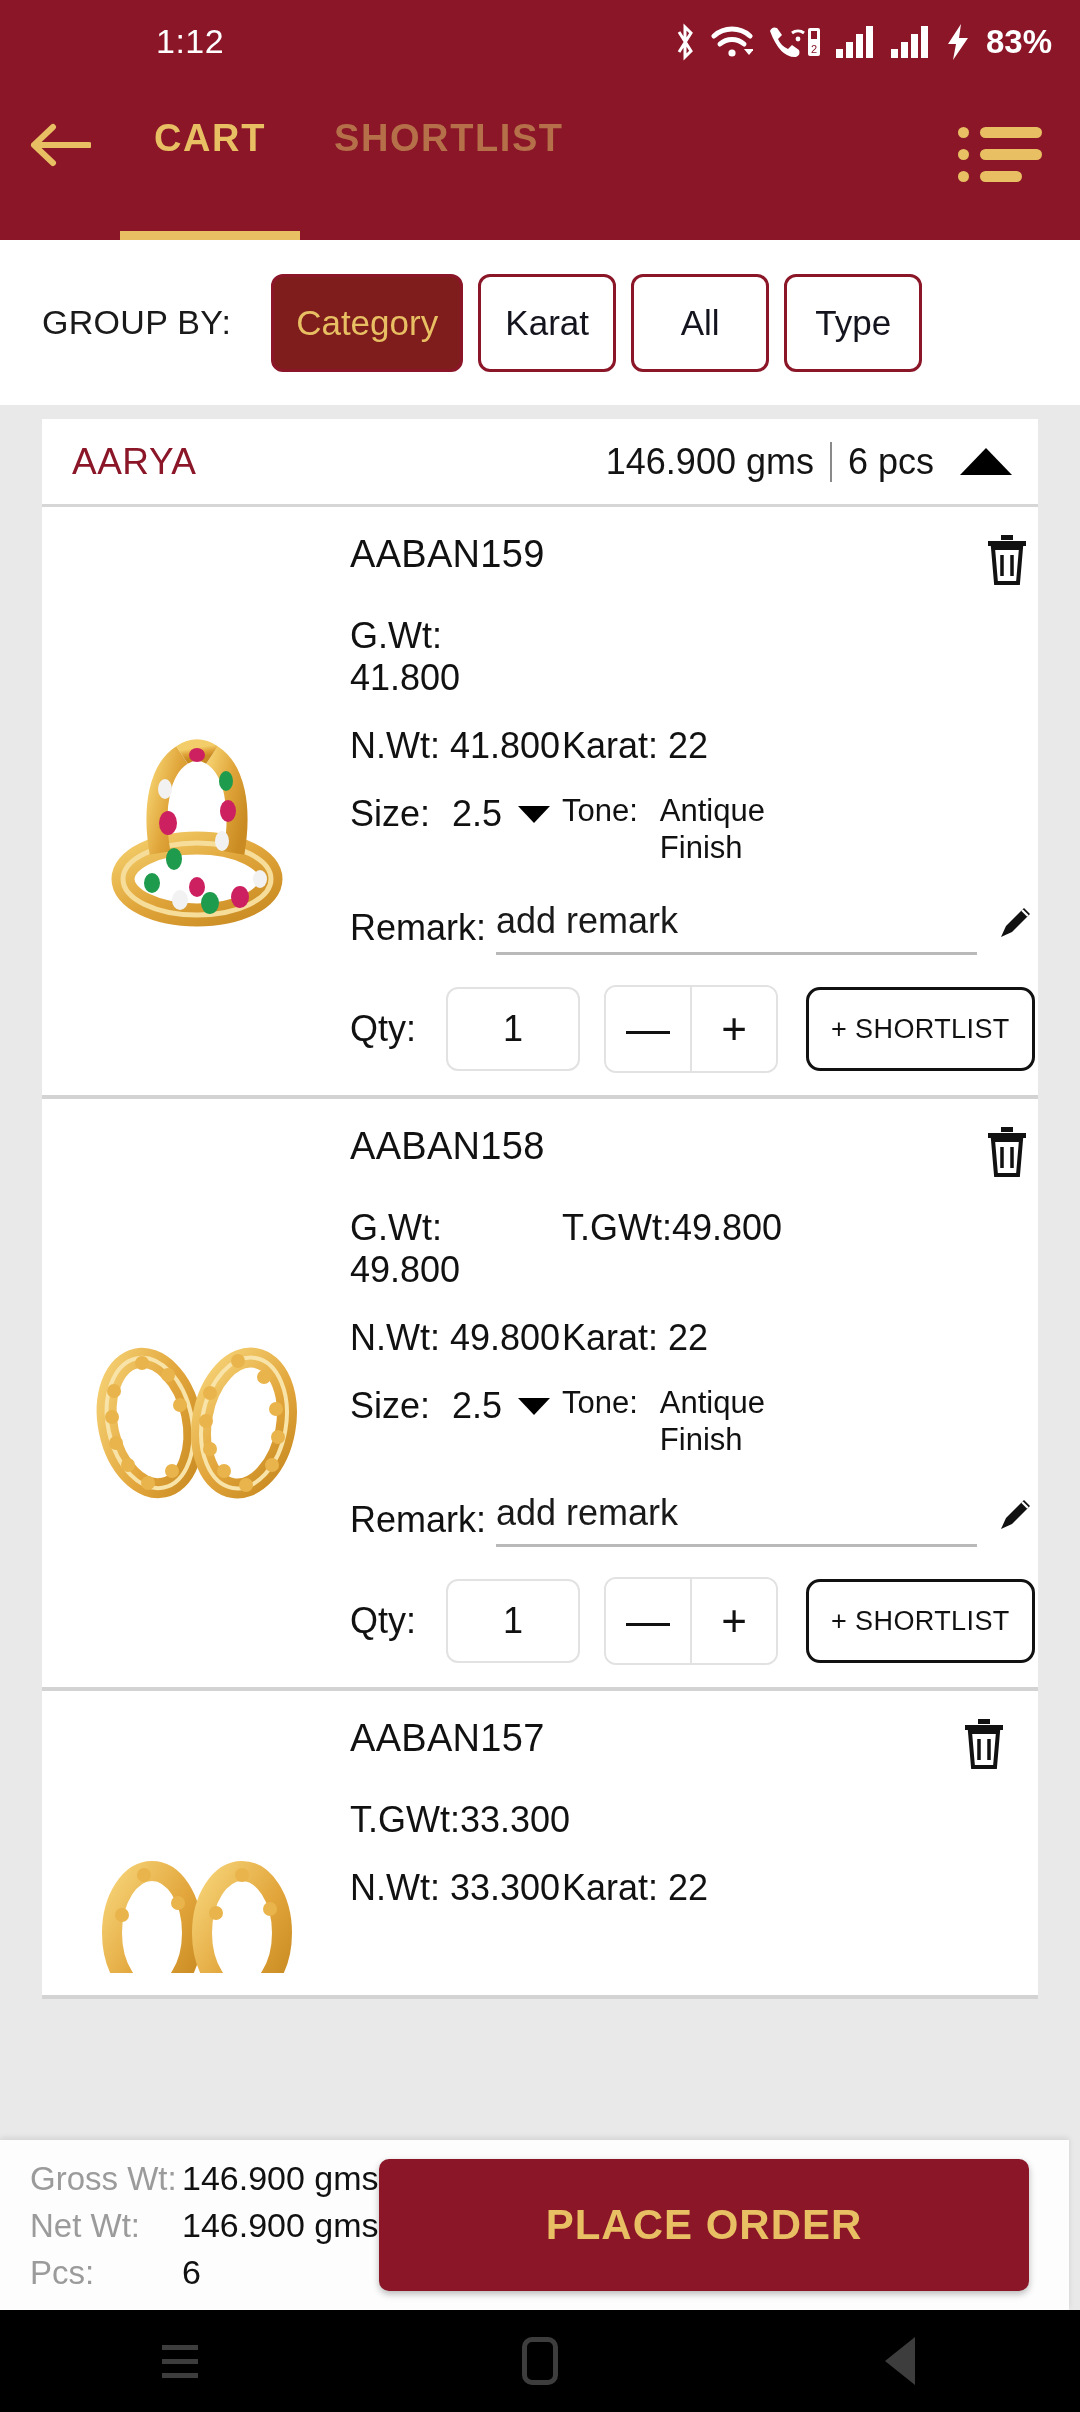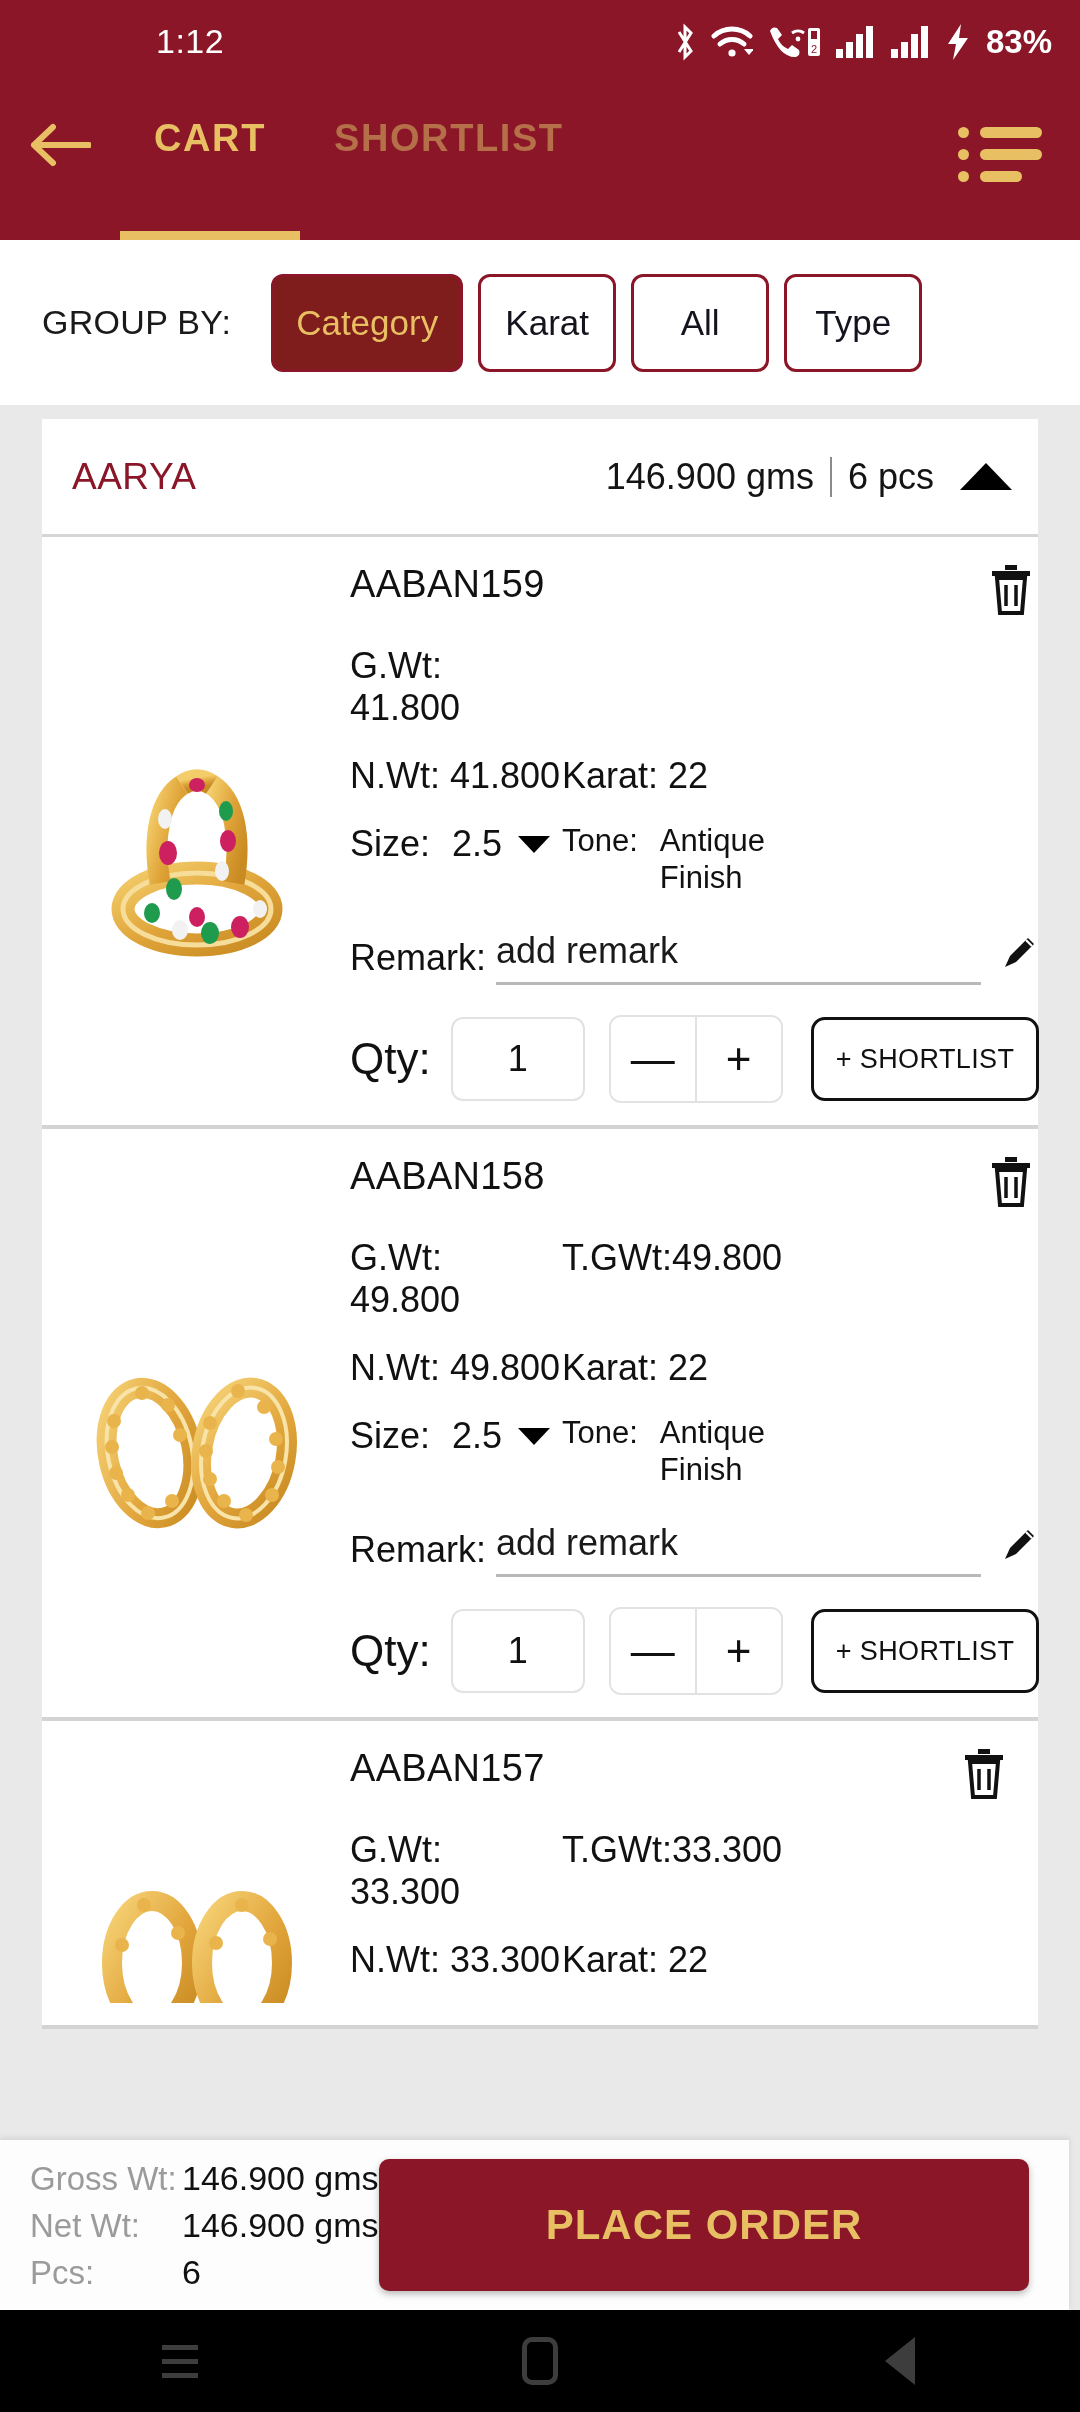--- a/index.html
+++ b/index.html
@@ -76,21 +76,21 @@
   
   .list {
     position: absolute; left: 0; right: 0;
     top: 405px; bottom: 272px;
     background: #e9e9e9;
     padding: 14px 42px 0 42px;
     overflow: hidden;
   }
   .group-card { background: #ffffff; }
   .group-header {
-    height: 118px; display: flex; align-items: center;
+    height: 88px; display: flex; align-items: center;
     padding: 0 26px 0 30px;
     border-bottom: 3px solid #d6d6d6;
   }
   .group-name { color: #8a1628; font-size: 37px; letter-spacing: .5px; }
   .group-meta { margin-left: auto; display: flex; align-items: center; gap: 16px; }
   .group-wt { font-size: 36px; color: #141414; }
   .group-sep { width: 2px; height: 40px; background: #8a8a8a; }
   .group-pcs { font-size: 36px; color: #141414; }
   .caret-up {
     width: 0; height: 0; margin-left: 10px;
@@ -132,21 +132,21 @@
   .remark-label { font-size: 36px; color: #111111; padding-bottom: 6px; }
   .remark-field {
     flex: 1; margin-left: 10px; margin-right: 18px;
     border-bottom: 3px solid #b9b9b9;
     padding-bottom: 10px;
   }
   .remark-value { font-size: 36px; color: #1a1a1a; }
   .pencil { padding-bottom: 8px; }
 
   .qty-row { display: flex; align-items: center; margin-top: 30px; }
-  .qty-label { font-size: 44px; color: #111111; margin-right: 20px; }
+  .qty-label { font-size: 36px; color: #111111; margin-right: 30px; }
   .qty-input {
     width: 134px; height: 84px;
     border: 2px solid #e2e2e2; border-radius: 12px;
     background: #ffffff; color: #111111; font-size: 36px;
     display: flex; align-items: center; justify-content: center;
   }
   .stepper {
     display: flex; margin-left: 24px;
     border: 2px solid #e2e2e2; border-radius: 12px; overflow: hidden;
   }
@@ -526,24 +526,20 @@
             <div class="trash">
               <svg width="44" height="52" viewBox="0 0 44 52">
                 <rect x="16" y="2" width="12" height="5" fill="#111"></rect>
                 <rect x="3" y="8" width="38" height="5" fill="#111"></rect>
                 <path d="M8 15 L36 15 L33 50 L11 50 Z" fill="none" stroke="#111" stroke-width="4"></path>
                 <path d="M17 22 L17 43 M27 22 L27 43" stroke="#111" stroke-width="3.5"></path>
               </svg>
             </div>
           </div>
           <div class="spec-row">
-            <div class="spec-left">
-              <span>G.Wt:</span>
-              <span>33.300</span>
-            </div>
             <div class="spec-right">
               <span>T.GWt:</span><span>33.300</span>
             </div>
           </div>
           <div class="spec-row">
             <div class="spec-left">
               <span>N.Wt:</span>
               <span>33.300</span>
             </div>
             <div class="spec-right">

